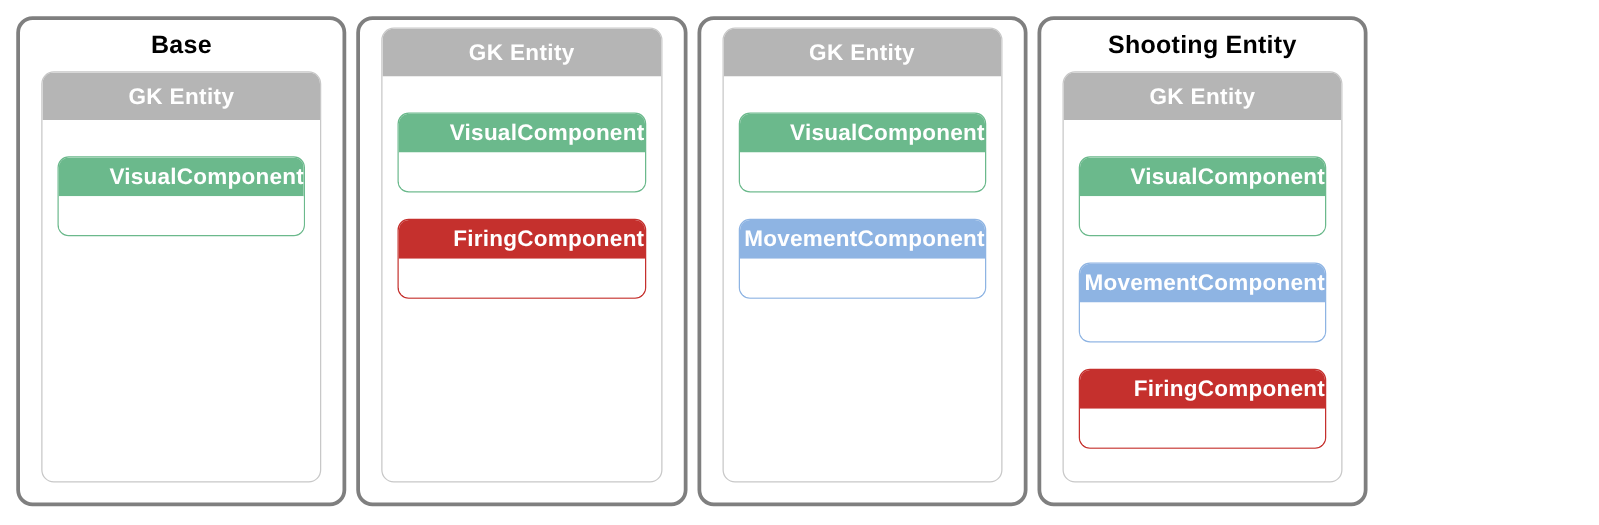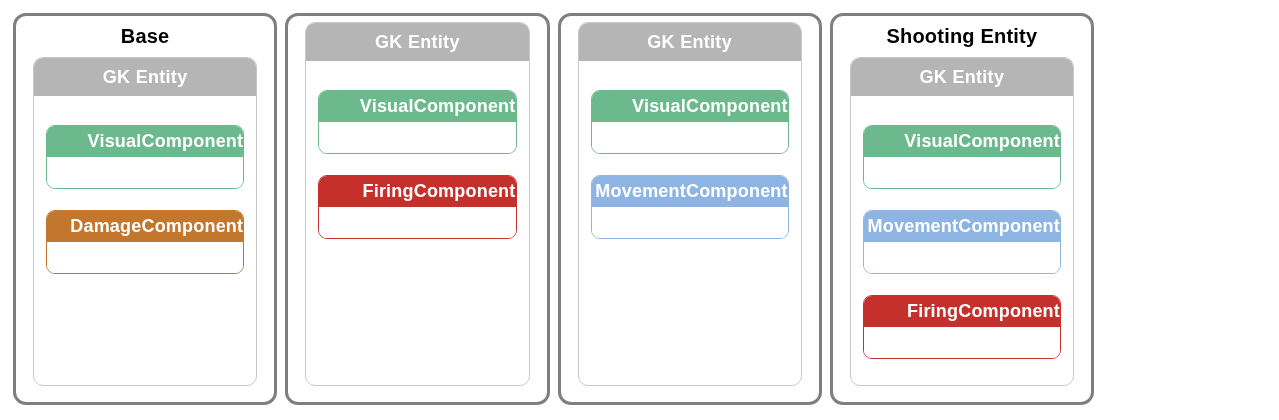--- a/index.html
+++ b/index.html
@@ -101,24 +101,20 @@
 
   <div class="panel">
     <div class="panel-title">Base</div>
     <div class="gk-card">
       <div class="gk-header">GK Entity</div>
       <div class="gk-body">
         <div class="comp" data-variant="green">
           <div class="comp-header">VisualComponent</div>
           <div class="comp-body"></div>
         </div>
-        <div class="comp" data-variant="orange">
-          <div class="comp-header">DamageComponent</div>
-          <div class="comp-body"></div>
-        </div>
       </div>
     </div>
   </div>
 
   <div class="panel">
     <div class="gk-card">
       <div class="gk-header">GK Entity</div>
       <div class="gk-body">
         <div class="comp" data-variant="green">
           <div class="comp-header">VisualComponent</div>

